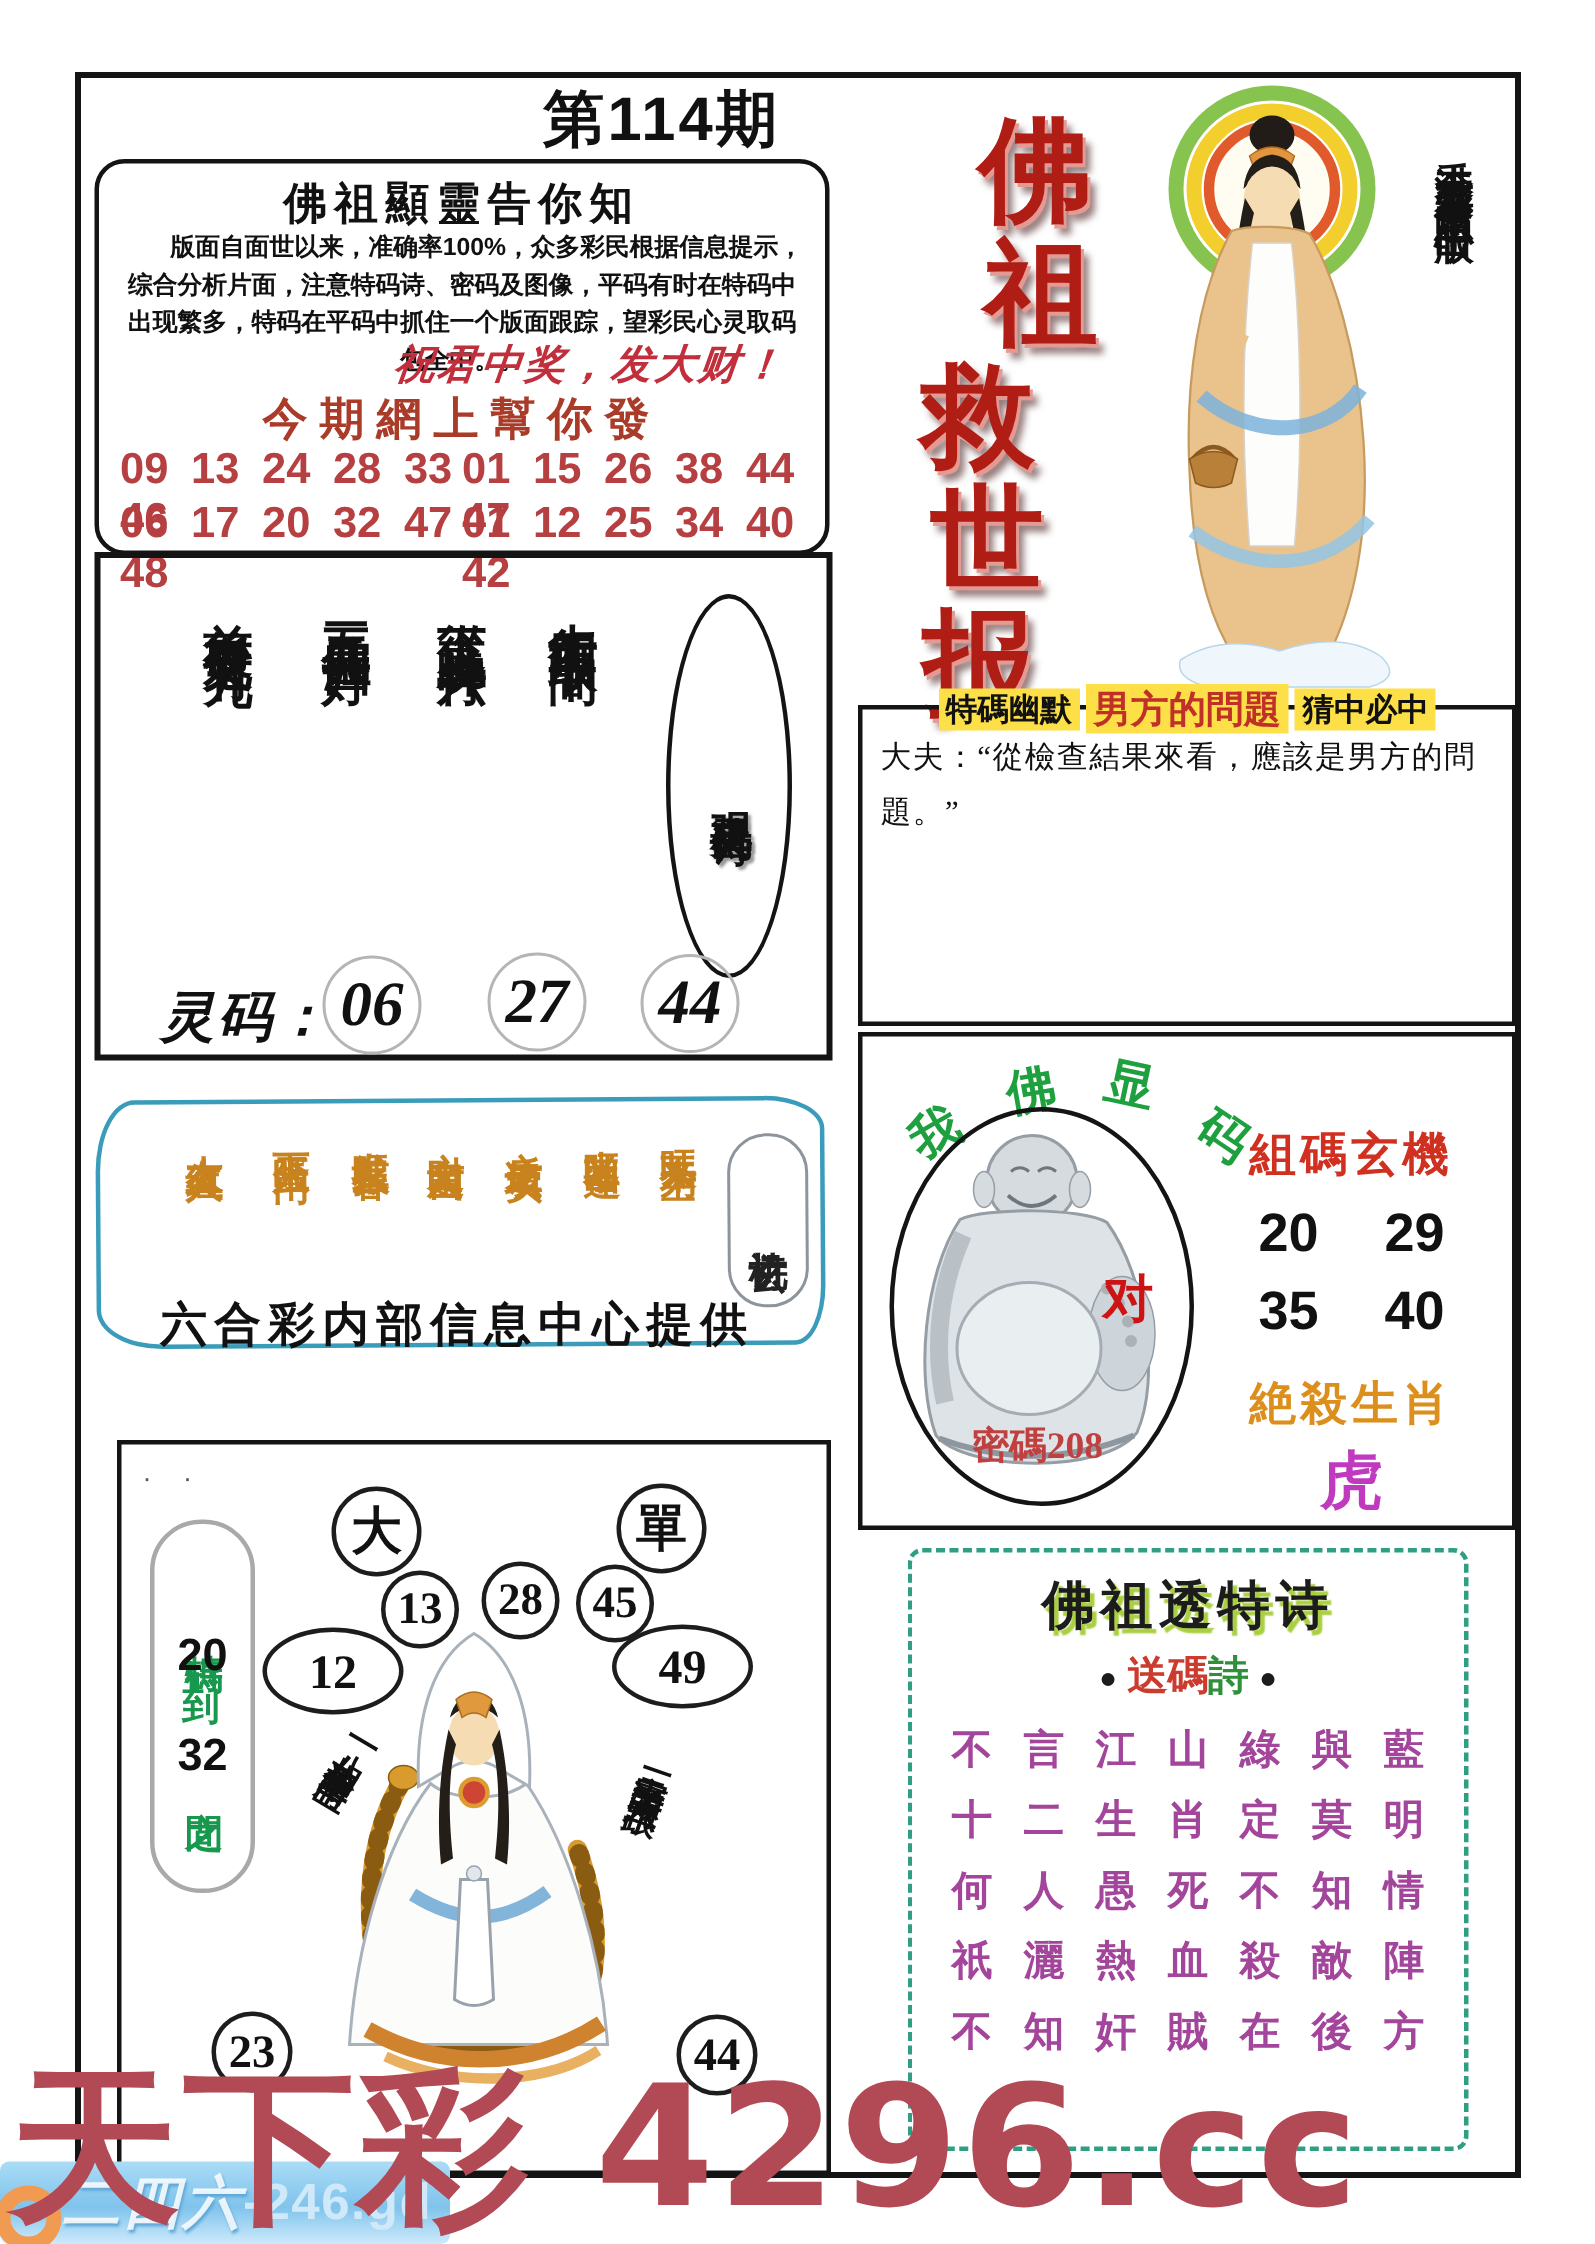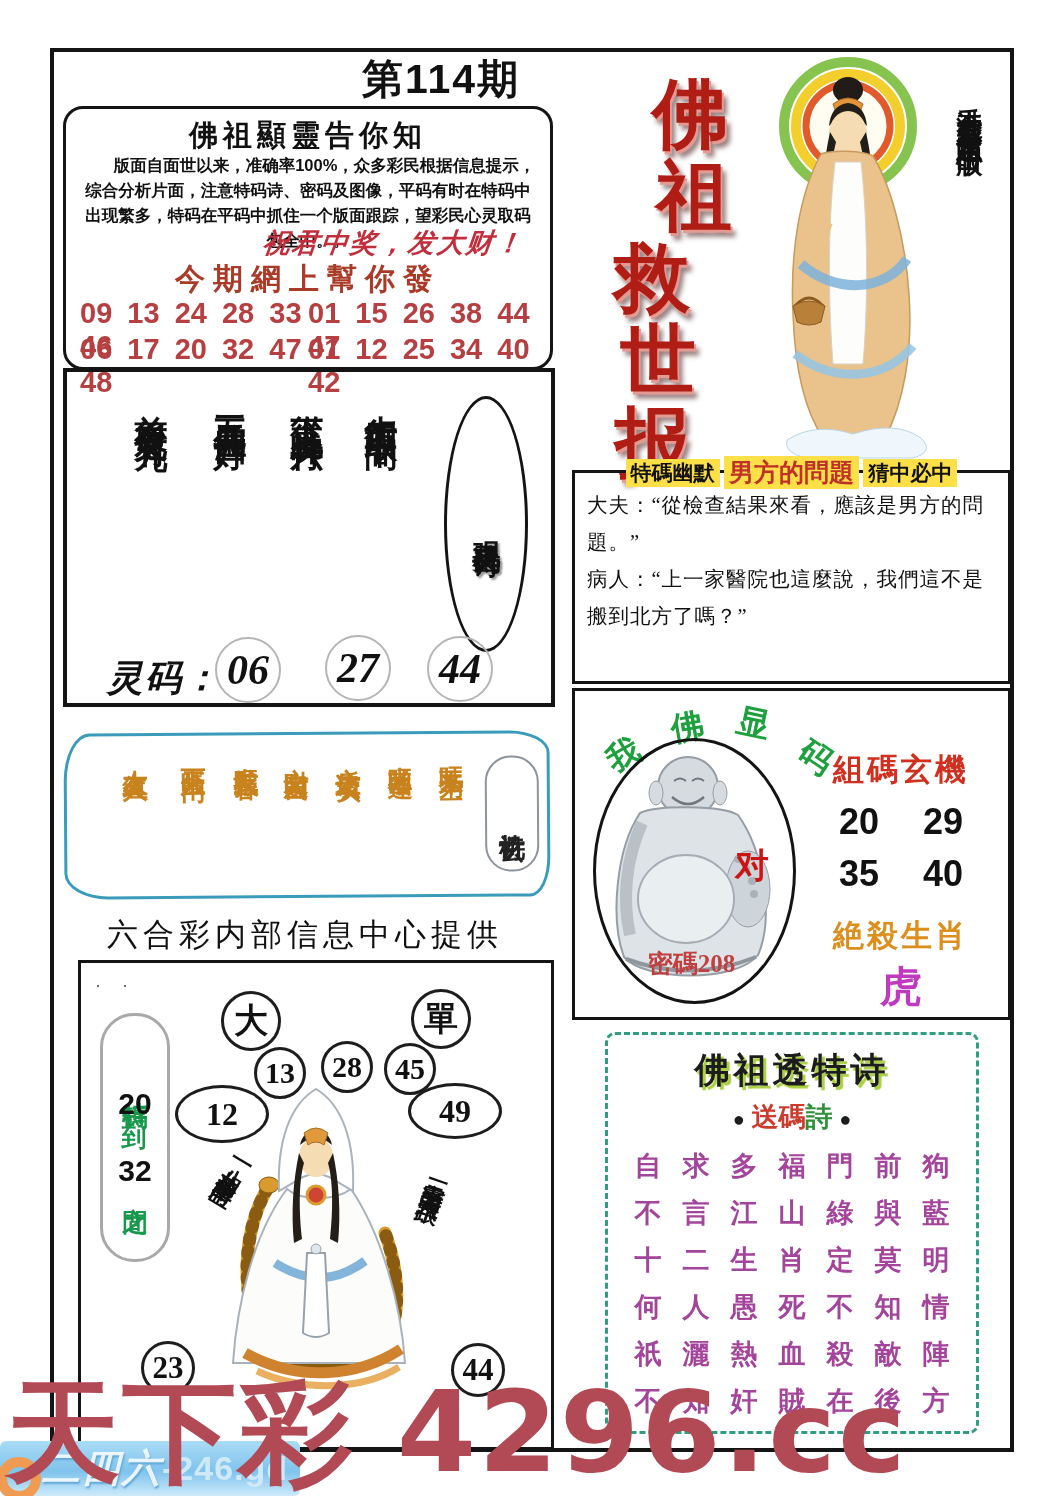--- a/index.html
+++ b/index.html
@@ -37,21 +37,21 @@
              display:flex;align-items:center;justify-content:center;font-size:42px;font-weight:800;font-style:italic;}
 
   
   .xuanji{left:64px;top:732px;width:480px;height:160px;border:3px solid #3a9cba;
           border-radius:26px 40px 20px 44px / 48px 22px 40px 26px;transform:rotate(-.4deg);}
   .xj-col{top:13px;height:132px;font-size:25px;font-weight:700;color:#c8831e;letter-spacing:2px;}
   .xj-label{left:418px;top:22px;width:50px;height:112px;border:2px solid #8d949b;border-radius:26px;
             display:flex;align-items:center;justify-content:center;}
   .xj-label .vtext{font-size:26px;font-weight:800;color:#222;}
 
-  .provider{left:63px;top:914px;width:484px;font-size:31px;font-weight:400;letter-spacing:5px;}
+  .provider{left:63px;top:862px;width:484px;font-size:31px;font-weight:700;letter-spacing:5px;}
 
   
   .drawing{left:78px;top:960px;width:470px;height:484px;border:3px solid #141414;}
   .dots{left:14px;top:12px;font-size:18px;color:#555;letter-spacing:8px;}
   .capsule{left:19px;top:50px;width:64px;height:243px;border:3px solid #a9a9a9;border-radius:34px;
            display:flex;flex-direction:column;align-items:center;justify-content:center;gap:2px;}
   .capsule .g{font-size:25px;font-weight:800;color:#18984d;letter-spacing:2px;}
   .capsule .n{font-size:30px;font-weight:800;color:#111;line-height:1;}
   .ring{border:3px solid #1d1d1d;border-radius:50%;display:flex;align-items:center;justify-content:center;background:#fff;}
   .ring.ch{font-size:34px;font-weight:800;}
@@ -234,21 +234,20 @@
 <div class="abs vtext publisher">香港六合彩券信息中心出版</div>
 
 <div class="abs joke">
   <div class="abs joke-head">
     <span class="joke-tag serif">特碼幽默</span>
     <span class="joke-title serif">男方的問題</span>
     <span class="joke-tag serif">猜中必中</span>
   </div>
   <div class="abs joke-body serif">
     <p>大夫：“從檢查結果來看，應該是男方的問題。”</p>
-    <p>病人：“上一家醫院也這麼說，我們這不是搬到北方了嗎？”</p>
   </div>
 </div>
 
 <div class="abs buddha">
   <span class="abs bud-green" style="left:32px;top:42px;transform:rotate(-30deg);">我</span>
   <span class="abs bud-green" style="left:96px;top:14px;transform:rotate(-10deg);">佛</span>
   <span class="abs bud-green" style="left:162px;top:10px;transform:rotate(12deg);">显</span>
   <span class="abs bud-green" style="left:224px;top:44px;transform:rotate(34deg);">码</span>
 
   <div class="abs bud-ellipse">
@@ -289,21 +288,20 @@
 </div>
 
 <div class="abs toute">
   <div class="abs tt-title center">佛祖透特诗</div>
   <div class="abs tt-sub center">
     <span class="dot">●</span>
     <span class="r">送碼</span><span class="g">詩</span>
     <span class="dot">●</span>
   </div>
   <div class="abs tt-rows">
-    <div class="tt-row">自求多福門前狗</div>
     <div class="tt-row">不言江山綠與藍</div>
     <div class="tt-row">十二生肖定莫明</div>
     <div class="tt-row">何人愚死不知情</div>
     <div class="tt-row">祇灑熱血殺敵陣</div>
     <div class="tt-row">不知奸賊在後方</div>
   </div>
 </div>
 
 <div class="abs badge">
   <svg class="abs" style="left:-6px;top:8px;" width="54" height="54" viewBox="0 0 54 54">

